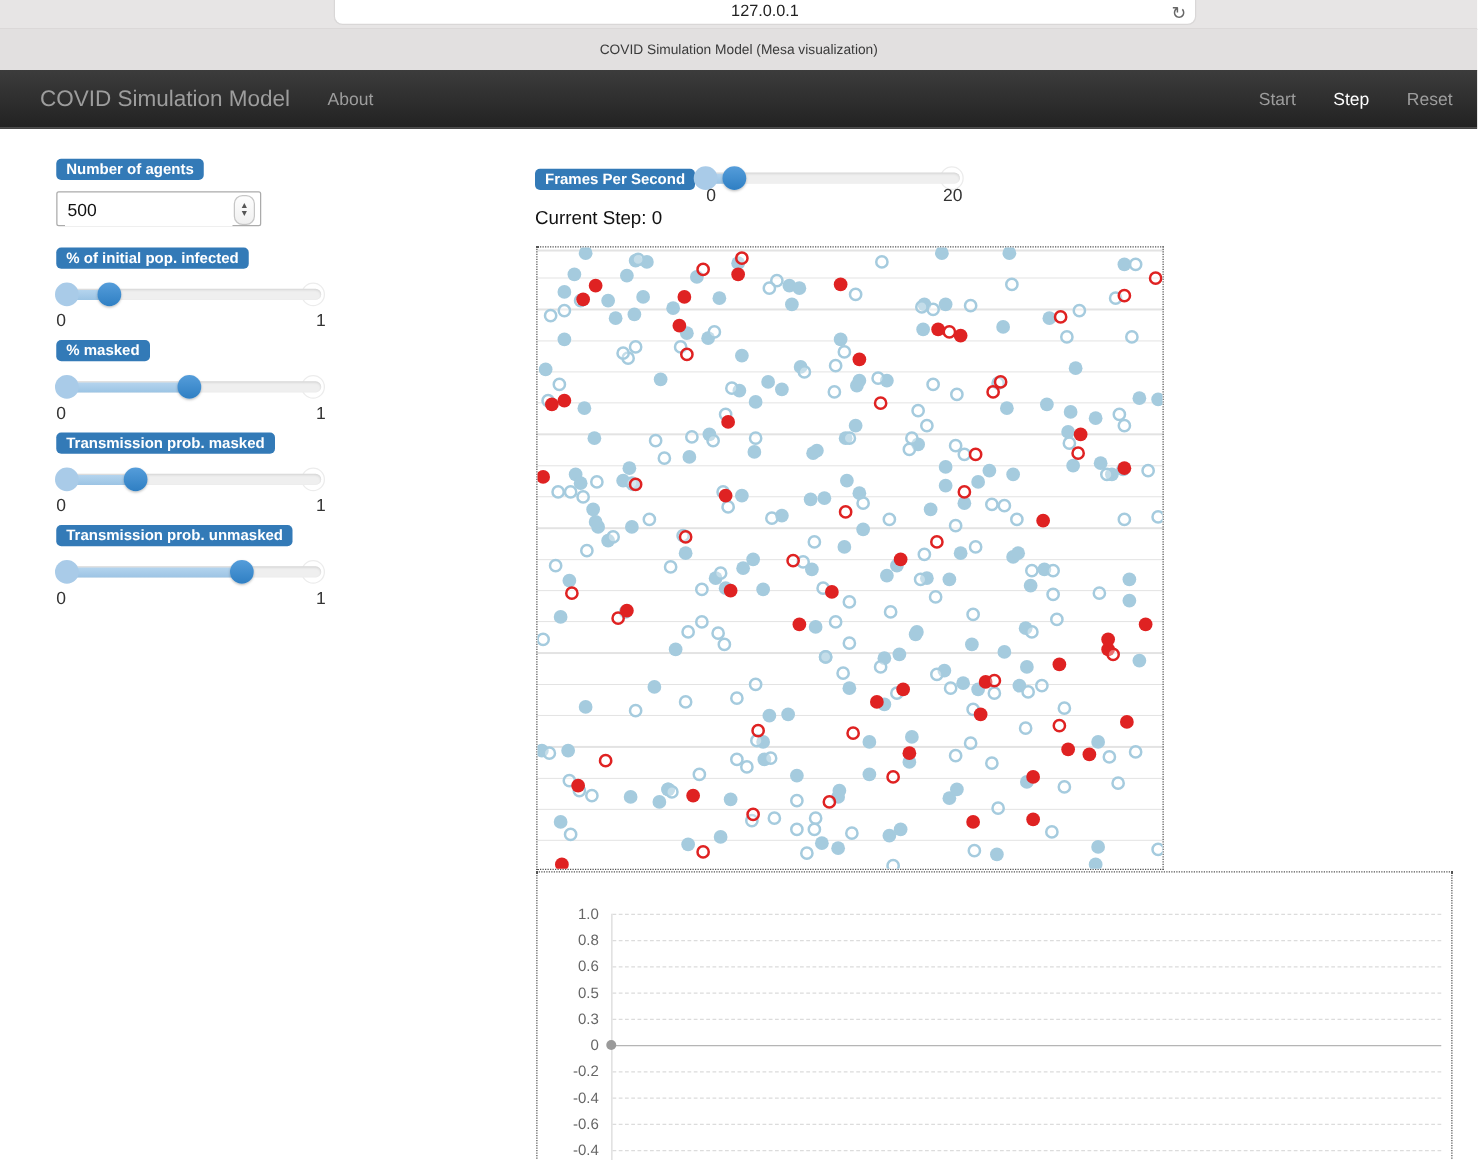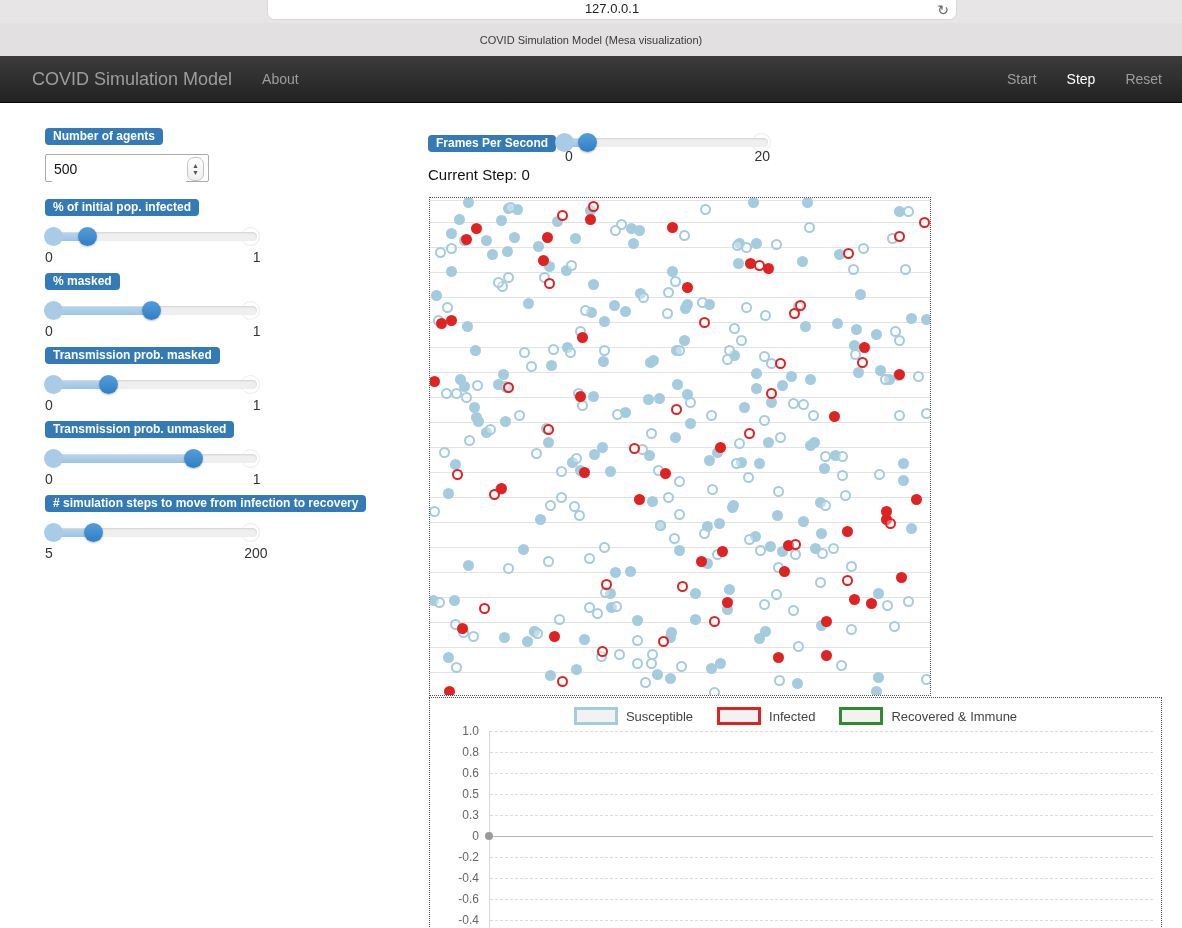--- a/index.html
+++ b/index.html
@@ -144,30 +144,20 @@
           </div></div>
         <div class="param" style="top: 317px;"><span class="badge">Transmission prob. unmasked</span><br><div class="slider-wrap">
             <div class="tick-ghost"></div>
             <div class="track"></div>
             <div class="sel" style="left: 8px; width: calc(70% - 8px);"></div>
             <div class="cap"></div>
             <div class="handle" style="left: calc(70% - 9.5px);"></div>
           </div><div class="slabels">
             <span class="min-l">0</span>
             <span class="max-l">1</span>
-          </div></div>
-        <div class="param" style="top: 391px;"><span class="badge"># simulation steps to move from infection to recovery</span><br><div class="slider-wrap">
-            <div class="tick-ghost"></div>
-            <div class="track"></div>
-            <div class="sel" style="left: 8px; width: calc(23% - 8px);"></div>
-            <div class="cap"></div>
-            <div class="handle" style="left: calc(23% - 9.5px);"></div>
-          </div><div class="slabels">
-            <span class="min-l">5</span>
-            <span class="max-l">200</span>
           </div></div>
       </div>
 
     <div class="main">
       <span class="badge fps-badge">Frames Per Second</span>
       <div class="fps-slider" id="fps-slider">
           <div class="slider-wrap">
             <div class="tick-ghost"></div>
             <div class="track"></div>
             <div class="sel" style="left: 8px; width: calc(15% - 8px);"></div>
@@ -580,31 +570,17 @@
             <div class="origin-dot" style="left: 55px; top: 134px;"></div>
             <div class="ytick" style="top: 152px;">-0.2</div>
             <div class="gline" style="top: 159px;"></div>
             <div class="ytick" style="top: 173px;">-0.4</div>
             <div class="gline" style="top: 180px;"></div>
             <div class="ytick" style="top: 194px;">-0.6</div>
             <div class="gline" style="top: 201px;"></div>
             <div class="ytick" style="top: 215px;">-0.4</div>
             <div class="gline" style="top: 222px;"></div>
           </div>
-        <div class="legend" id="legend">
-            <div class="leg-item">
-              <span class="swatch" style="border-color: rgb(165, 203, 222);"></span>
-              <span class="leg-label">Susceptible</span>
-            </div>
-            <div class="leg-item">
-              <span class="swatch" style="border-color: rgb(223, 34, 34);"></span>
-              <span class="leg-label">Infected</span>
-            </div>
-            <div class="leg-item">
-              <span class="swatch" style="border-color: rgb(46, 139, 46);"></span>
-              <span class="leg-label">Recovered &amp; Immune</span>
-            </div>
-          </div>
       </div>
     </div>
 
   </div>
 </div>
 
 </body></html>

